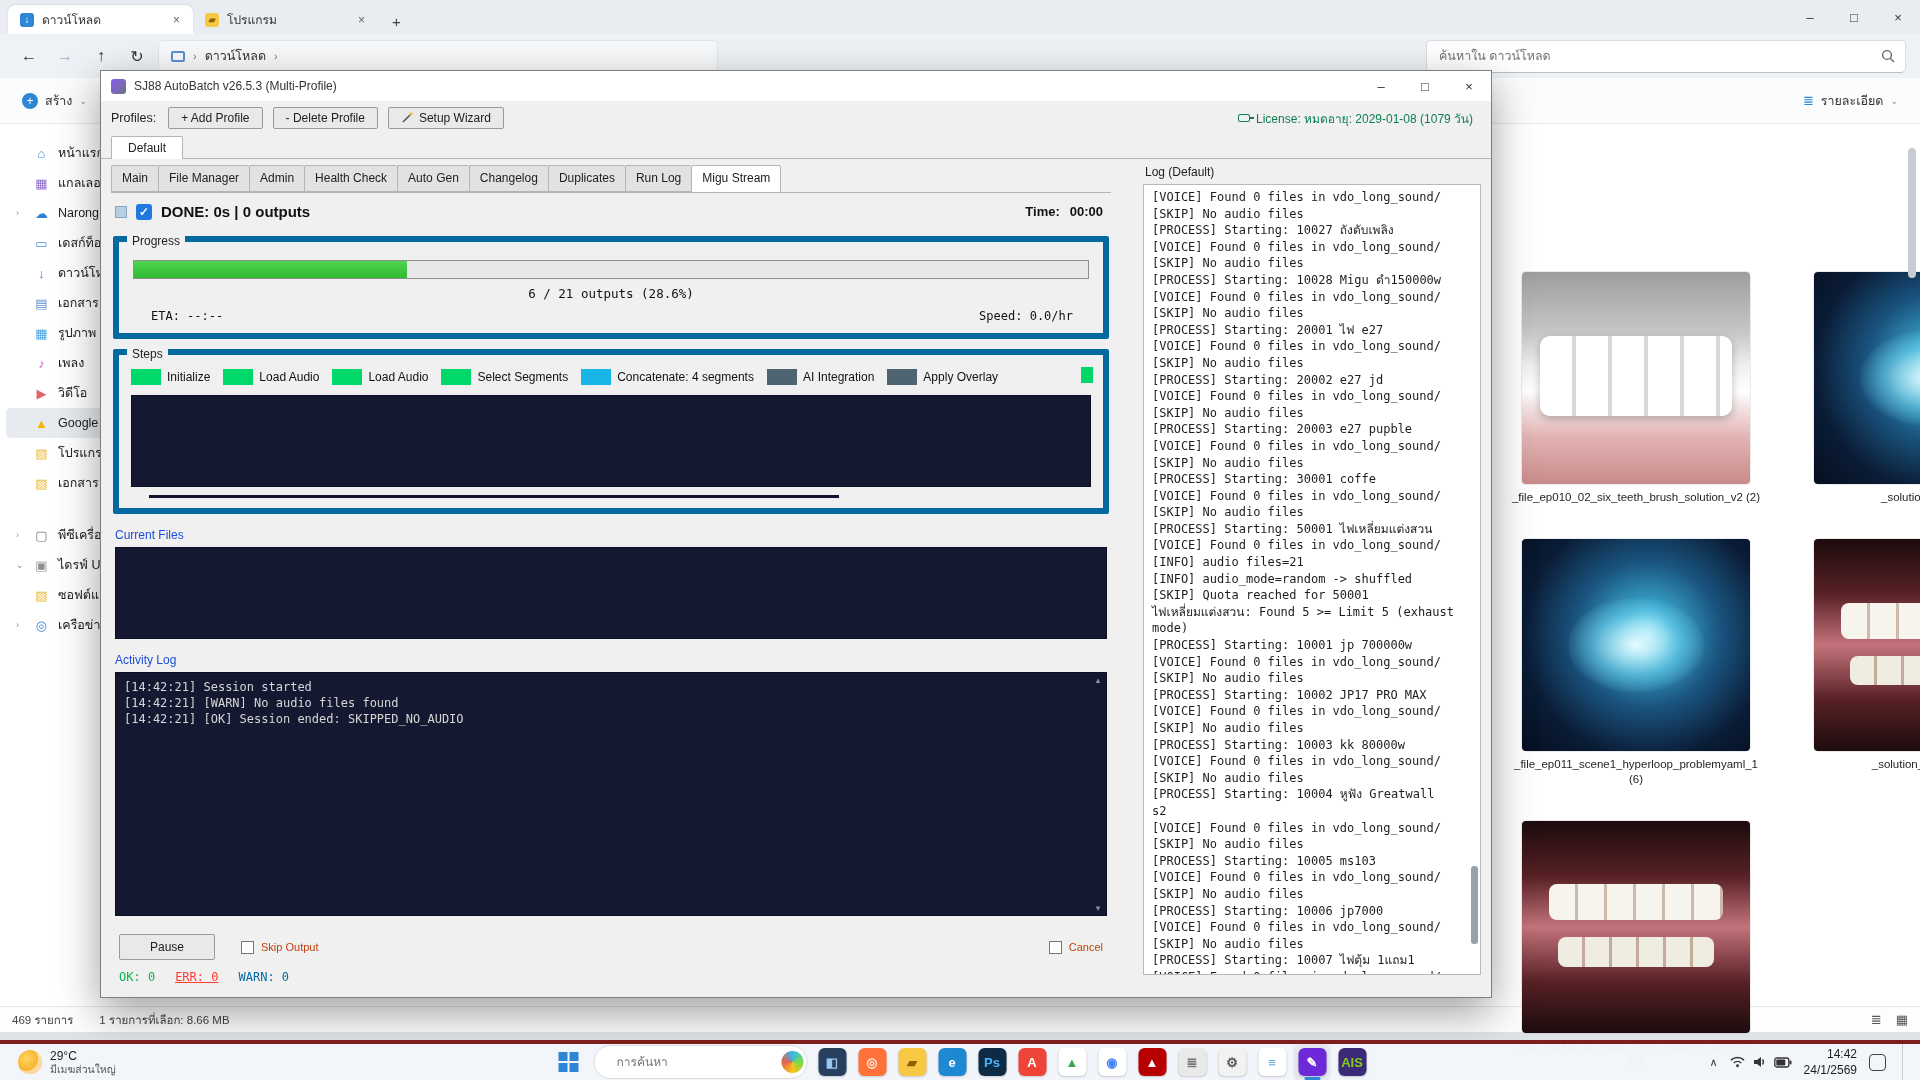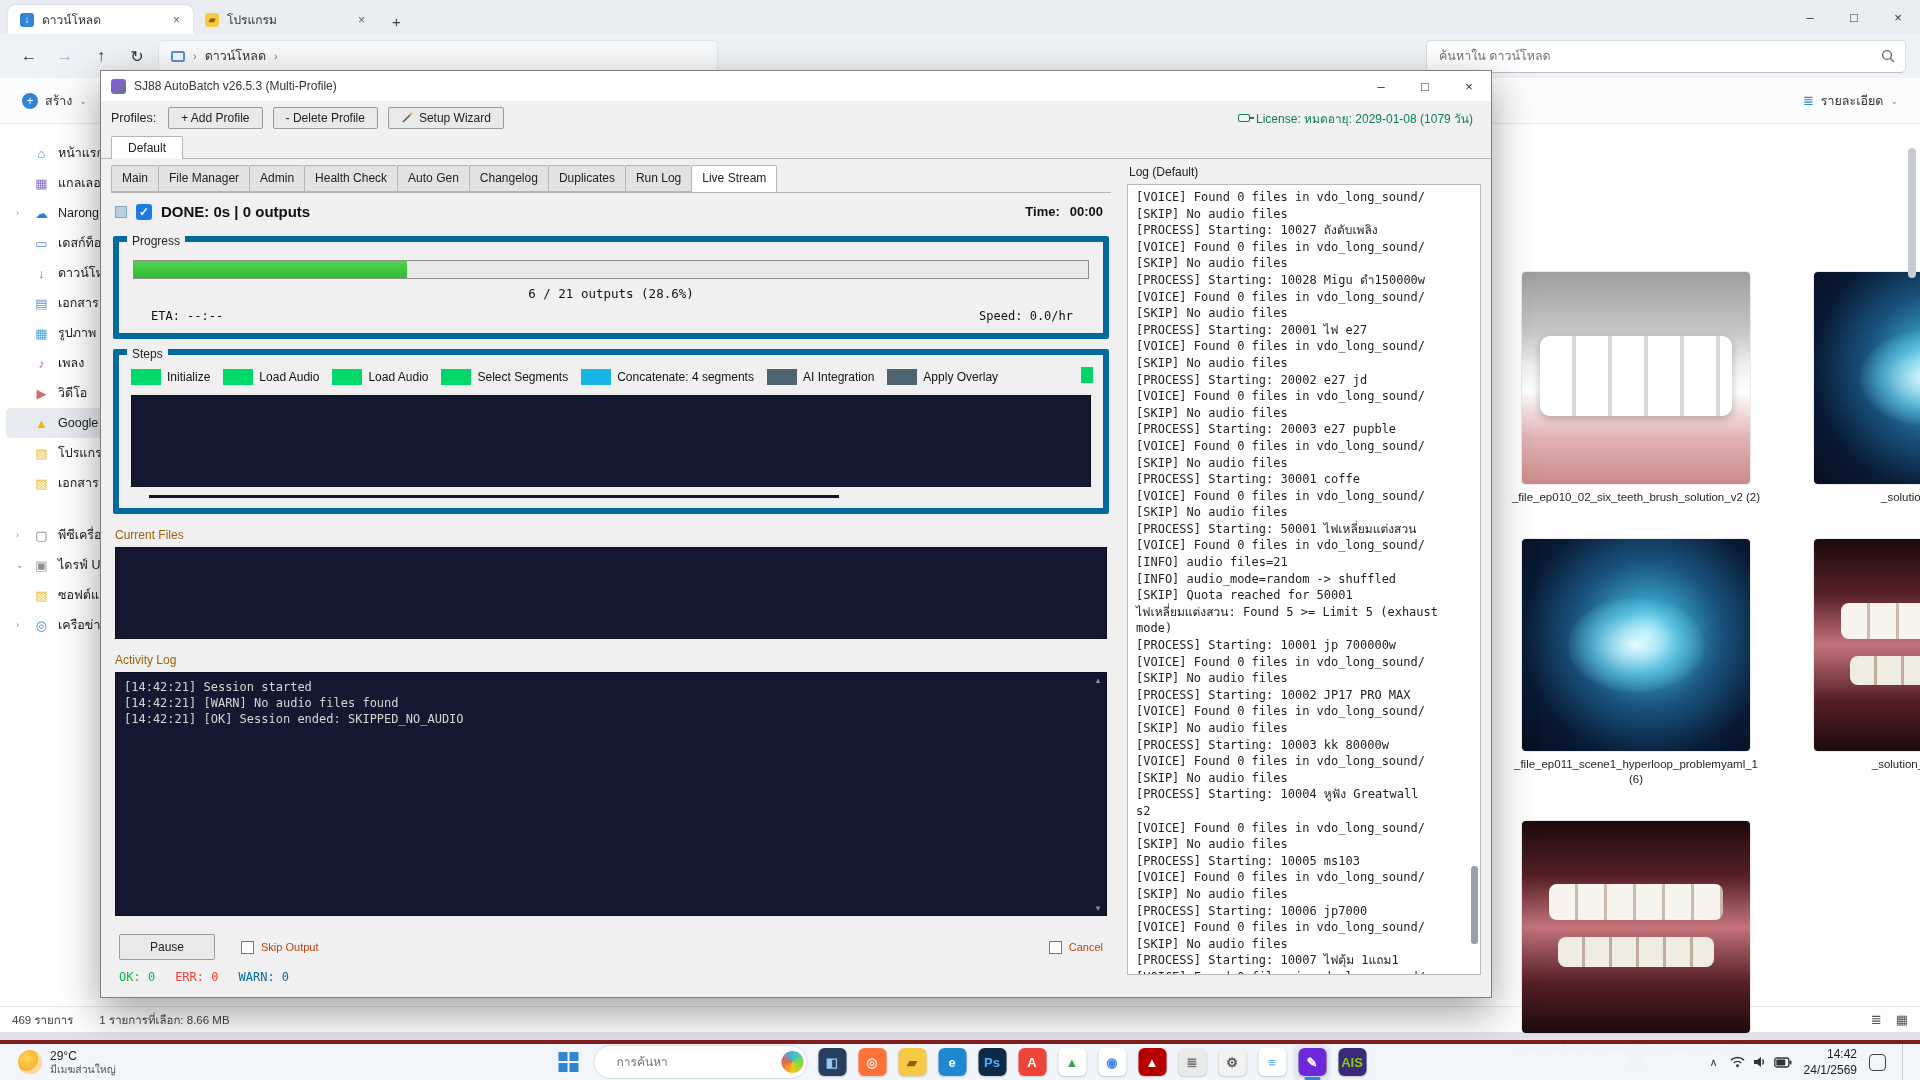--- a/index.html
+++ b/index.html
@@ -77,21 +77,21 @@
   .aw-profiles{display:flex;align-items:center;gap:10px;padding:6px 10px;flex:0 0 auto;}
   .aw-profiles .plabel{font-size:12.5px;color:#222;margin-right:2px;}
   .btn{background:#e9e9e9;border:1px solid #9a9a9a;border-radius:2px;padding:3px 12px;font-size:12px;color:#222;
     display:inline-flex;align-items:center;gap:6px;font-family:inherit;}
   .license{margin-left:auto;display:flex;align-items:center;gap:6px;font-size:12px;color:#0c8050;padding-right:8px;}
   .keyicon{width:12px;height:8px;border:1.5px solid #0c8050;border-radius:2px;position:relative;}
   .keyicon::after{content:"";position:absolute;right:-5px;top:2px;width:5px;height:1.5px;background:#0c8050;}
   .aw-profiletabs{padding:0 10px;border-bottom:1px solid #b5b5b5;flex:0 0 auto;}
   .ptab{display:inline-block;background:#ffffff;border:1px solid #b5b5b5;border-bottom:none;padding:4px 16px;
     font-size:12px;color:#222;border-radius:2px 2px 0 0;position:relative;top:1px;}
-  .aw-content{flex:1;display:flex;gap:16px;padding:6px 10px 0 10px;min-height:0;justify-content:center;}
+  .aw-content{flex:1;display:flex;gap:32px;padding:6px 10px 0 10px;min-height:0;justify-content:center;}
   .left-col{width:1000px;flex:0 0 auto;display:flex;flex-direction:column;min-height:0;}
   .main-tabs{display:flex;flex:0 0 auto;}
   .mtab{padding:5px 10px;font-size:12px;color:#222;background:#e2e2e2;border:1px solid #b5b5b5;border-right:none;
     border-radius:2px 2px 0 0;}
   .mtab:last-child{border-right:1px solid #b5b5b5;}
   .mtab[data-active="true"]{background:#ffffff;padding-bottom:7px;margin-bottom:-1px;}
   .tabpage{flex:1;border-top:1px solid #b5b5b5;padding:8px 2px 0 2px;display:flex;flex-direction:column;min-height:0;}
   .done-row{display:flex;align-items:center;gap:9px;flex:0 0 auto;padding:2px 0 6px 2px;}
   .stopbox{width:12px;height:12px;background:#b9cede;border:1px solid #86a5c0;}
   .checkbox-blue{width:16px;height:16px;background:#1f7ae0;border-radius:3px;color:#fff;display:flex;align-items:center;
@@ -106,33 +106,33 @@
   .eta-row{display:flex;justify-content:space-between;font-family:"DejaVu Sans Mono",monospace;font-size:12px;
     color:#111;margin-top:8px;padding:0 18px 0 20px;}
   .chips-row{display:flex;align-items:center;overflow:hidden;margin-top:2px;}
   .chip{display:flex;align-items:center;margin-right:13px;flex:0 0 auto;}
   .chip i{width:30px;height:16px;margin-right:6px;}
   .chip b{font-size:12px;font-weight:normal;color:#111;white-space:nowrap;}
   .chip-tail{width:12px;height:16px;background:#00d96a;flex:0 0 auto;}
   .console{background:#141830;border:1px solid #0c0f22;}
   .steps-console{height:92px;margin-top:10px;}
   .steps-underline{height:3px;width:690px;background:#10132b;margin:8px 0 0 18px;}
-  .section-label{font-size:12px;color:#a16207;margin:14px 0 5px 2px;flex:0 0 auto;}
+  .section-label{font-size:12px;color:#1d4ed8;margin:14px 0 5px 2px;flex:0 0 auto;}
   .cf-console{height:92px;margin:0 2px;flex:0 0 auto;}
   .al-console{height:244px;margin:0 2px;position:relative;padding:6px 18px 6px 8px;flex:0 0 auto;}
   .al-console pre{margin:0;font-family:"DejaVu Sans Mono",monospace;font-size:12px;line-height:16px;color:#d6d6d6;white-space:pre-wrap;}
   .al-scroll{position:absolute;right:2px;top:2px;bottom:2px;width:12px;display:flex;flex-direction:column;
     justify-content:space-between;align-items:center;color:#8a8fa8;font-size:9px;}
   .controls-row{display:flex;align-items:center;gap:26px;margin-top:18px;padding:0 6px;flex:0 0 auto;}
   .btn-wide{min-width:96px;justify-content:center;padding:5px 12px;}
   .cb{width:13px;height:13px;border:1px solid #777;background:#fff;display:inline-block;}
   .cb-item{display:flex;align-items:center;gap:7px;font-size:11px;color:#c2410c;}
   .cancel-item{margin-left:auto;}
   .counters-row{display:flex;gap:20px;margin:10px 0 0 6px;font-family:"DejaVu Sans Mono",monospace;font-size:12px;flex:0 0 auto;}
-  .c-ok{color:#0db551;} .c-err{color:#ff3b30;} .c-warn{color:#0369a1;}
+  .c-ok{color:#0db551;} .c-err{color:#ff3b30;text-decoration:underline;} .c-warn{color:#0369a1;}
   .right-col{flex:1;display:flex;flex-direction:column;min-height:0;padding-bottom:22px;}
   .log-title{font-size:12px;color:#222;margin:0 0 5px 2px;flex:0 0 auto;}
   .log-box{flex:1;background:#ffffff;border:1px solid #b9b9b9;padding:4px 14px 4px 8px;position:relative;overflow:hidden;min-height:0;}
   .log-box pre{margin:0;font-family:"DejaVu Sans Mono",monospace;font-size:12px;line-height:16.6px;color:#1d1d1d;white-space:pre-wrap;}
   .log-scroll{position:absolute;right:1px;top:2px;bottom:2px;width:9px;}
   .log-scroll .sthumb{position:absolute;right:1px;bottom:28px;width:7px;height:78px;background:#9aa0a8;border-radius:3px;}
 
   
   .taskbar{position:absolute;left:0;right:0;bottom:0;height:40px;background:rgba(243,246,250,.97);
     border-top:4px solid #7f1d1d;z-index:10;display:flex;align-items:center;padding:0 10px;}
@@ -411,21 +411,21 @@
             <span class="mtab">Health Check</span>
 
             <span class="mtab">Auto Gen</span>
 
             <span class="mtab">Changelog</span>
 
             <span class="mtab">Duplicates</span>
 
             <span class="mtab">Run Log</span>
 
-            <span class="mtab" data-active="true">Live Stream</span>
+            <span class="mtab" data-active="true">Migu Stream</span>
           </div>
 
         <div class="tabpage">
           <div class="done-row">
             <span class="stopbox"></span>
             <span class="checkbox-blue">✓</span>
             <span class="done-text">DONE: 0s | 0 outputs</span>
             <span class="time-right">
               <span>Time:</span>
               <span>00:00</span>

